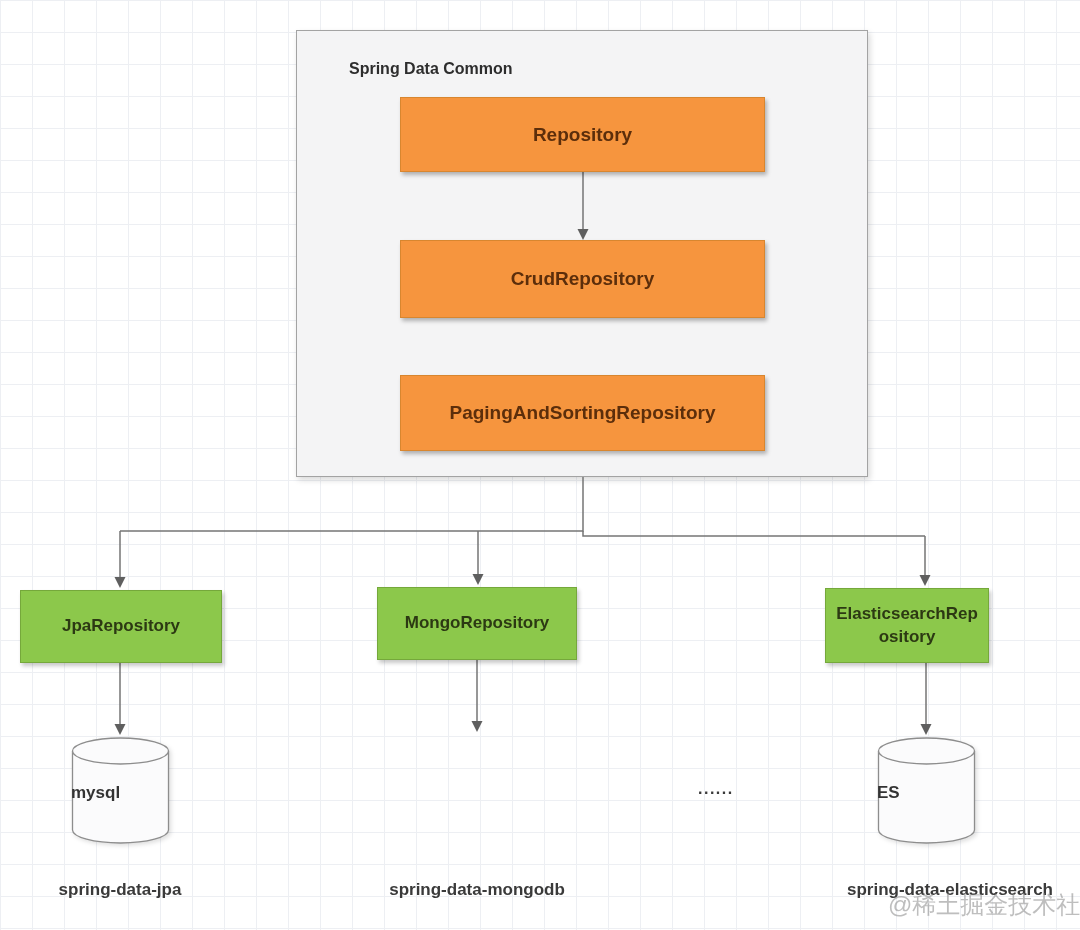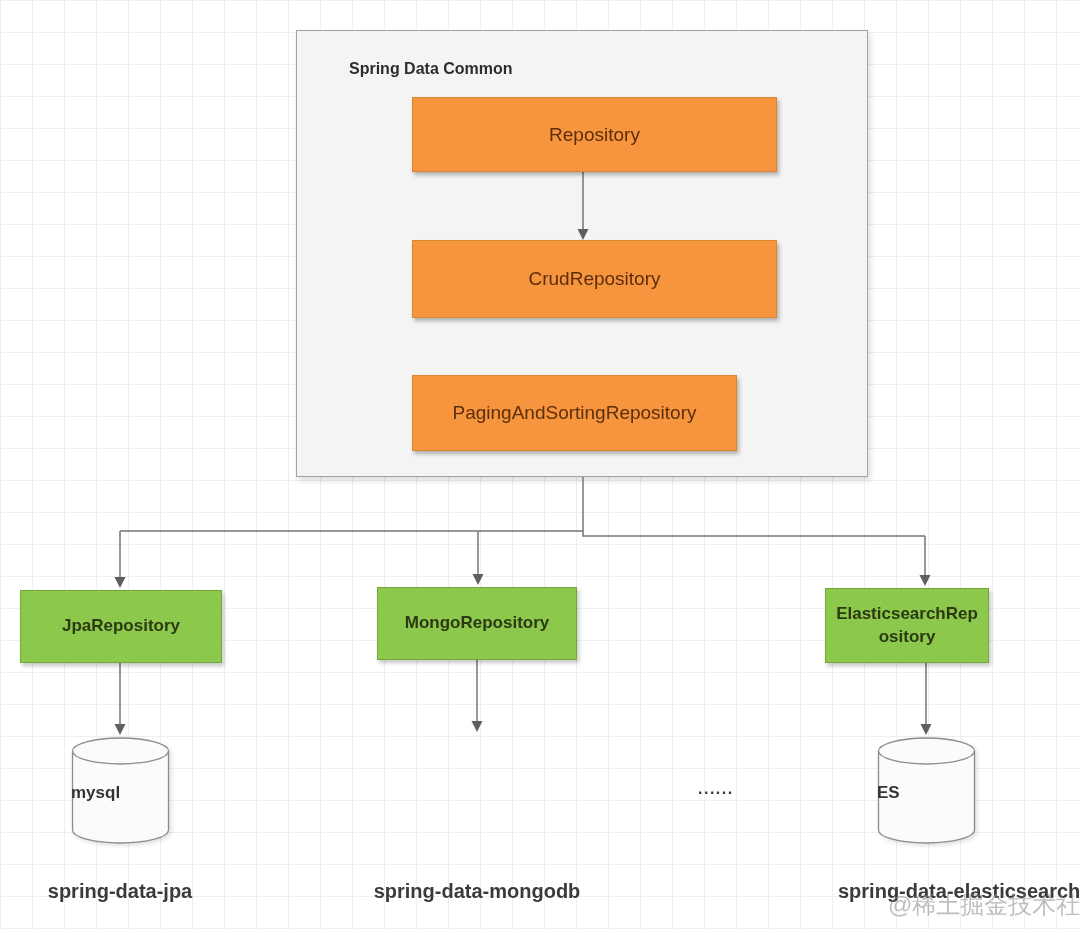--- a/index.html
+++ b/index.html
@@ -20,27 +20,26 @@
   .group-title{
     position:absolute;left:52px;top:29px;
     font-size:16px;font-weight:700;color:#2d2d2d;white-space:nowrap;
   }
   .node{
     position:absolute;display:flex;align-items:center;justify-content:center;
     text-align:center;box-sizing:border-box;
   }
   .node.orange{
     background:#f6953e;border:1px solid #d8862f;
-    color:#5c2e0b;font-size:19px;font-weight:400;
+    color:#5c2e0b;font-size:19px;font-weight:700;
     box-shadow:2px 3px 4px rgba(0,0,0,0.28);
-    margin-left:12px;
   }
   #node-repository{left:400px;top:97px;width:365px;height:75px;}
   #node-crud{left:400px;top:240px;width:365px;height:78px;}
-  #node-paging{left:400px;top:375px;width:325px;height:76px;}
+  #node-paging{left:400px;top:375px;width:365px;height:76px;}
   .node.green{
     background:#8cc84b;border:1px solid #75a83b;
     color:#2c3913;font-size:17px;font-weight:700;line-height:1.3;
     padding:0 8px;word-break:break-all;
     box-shadow:2px 3px 4px rgba(0,0,0,0.22);
   }
   #node-jpa{left:20px;top:590px;width:202px;height:73px;}
   #node-mongo{left:377px;top:587px;width:200px;height:73px;}
   #node-es{left:825px;top:588px;width:164px;height:75px;}
   .overlay{position:absolute;left:0;top:0;width:1080px;height:930px;pointer-events:none;}
@@ -50,21 +49,21 @@
   .cylinder svg{filter:drop-shadow(2px 2px 2px rgba(0,0,0,0.13));}
   .cyl-label{
     position:absolute;left:0;top:50%;width:100%;transform:translateY(-38%);
     text-align:left;font-size:17px;font-weight:600;color:#333;
   }
   #cyl-mysql{left:71px;top:737px;}
   #cyl-mongo{left:427px;top:734px;}
   #cyl-es{left:877px;top:737px;}
   .artifact{
     position:absolute;text-align:center;
-    font-size:20px;font-weight:700;color:#3a3a3a;white-space:nowrap;
+    font-size:17px;font-weight:700;color:#3a3a3a;white-space:nowrap;
   }
   #artifact-jpa{left:15px;top:880px;width:210px;}
   #artifact-mongo{left:372px;top:880px;width:210px;}
   #artifact-es{left:838px;top:880px;width:224px;}
   .ellipsis{
     position:absolute;left:698px;top:780px;
     font-size:16px;font-weight:700;color:#3a3a3a;letter-spacing:1.5px;
   }
   .watermark{
     position:absolute;left:888px;top:889px;

